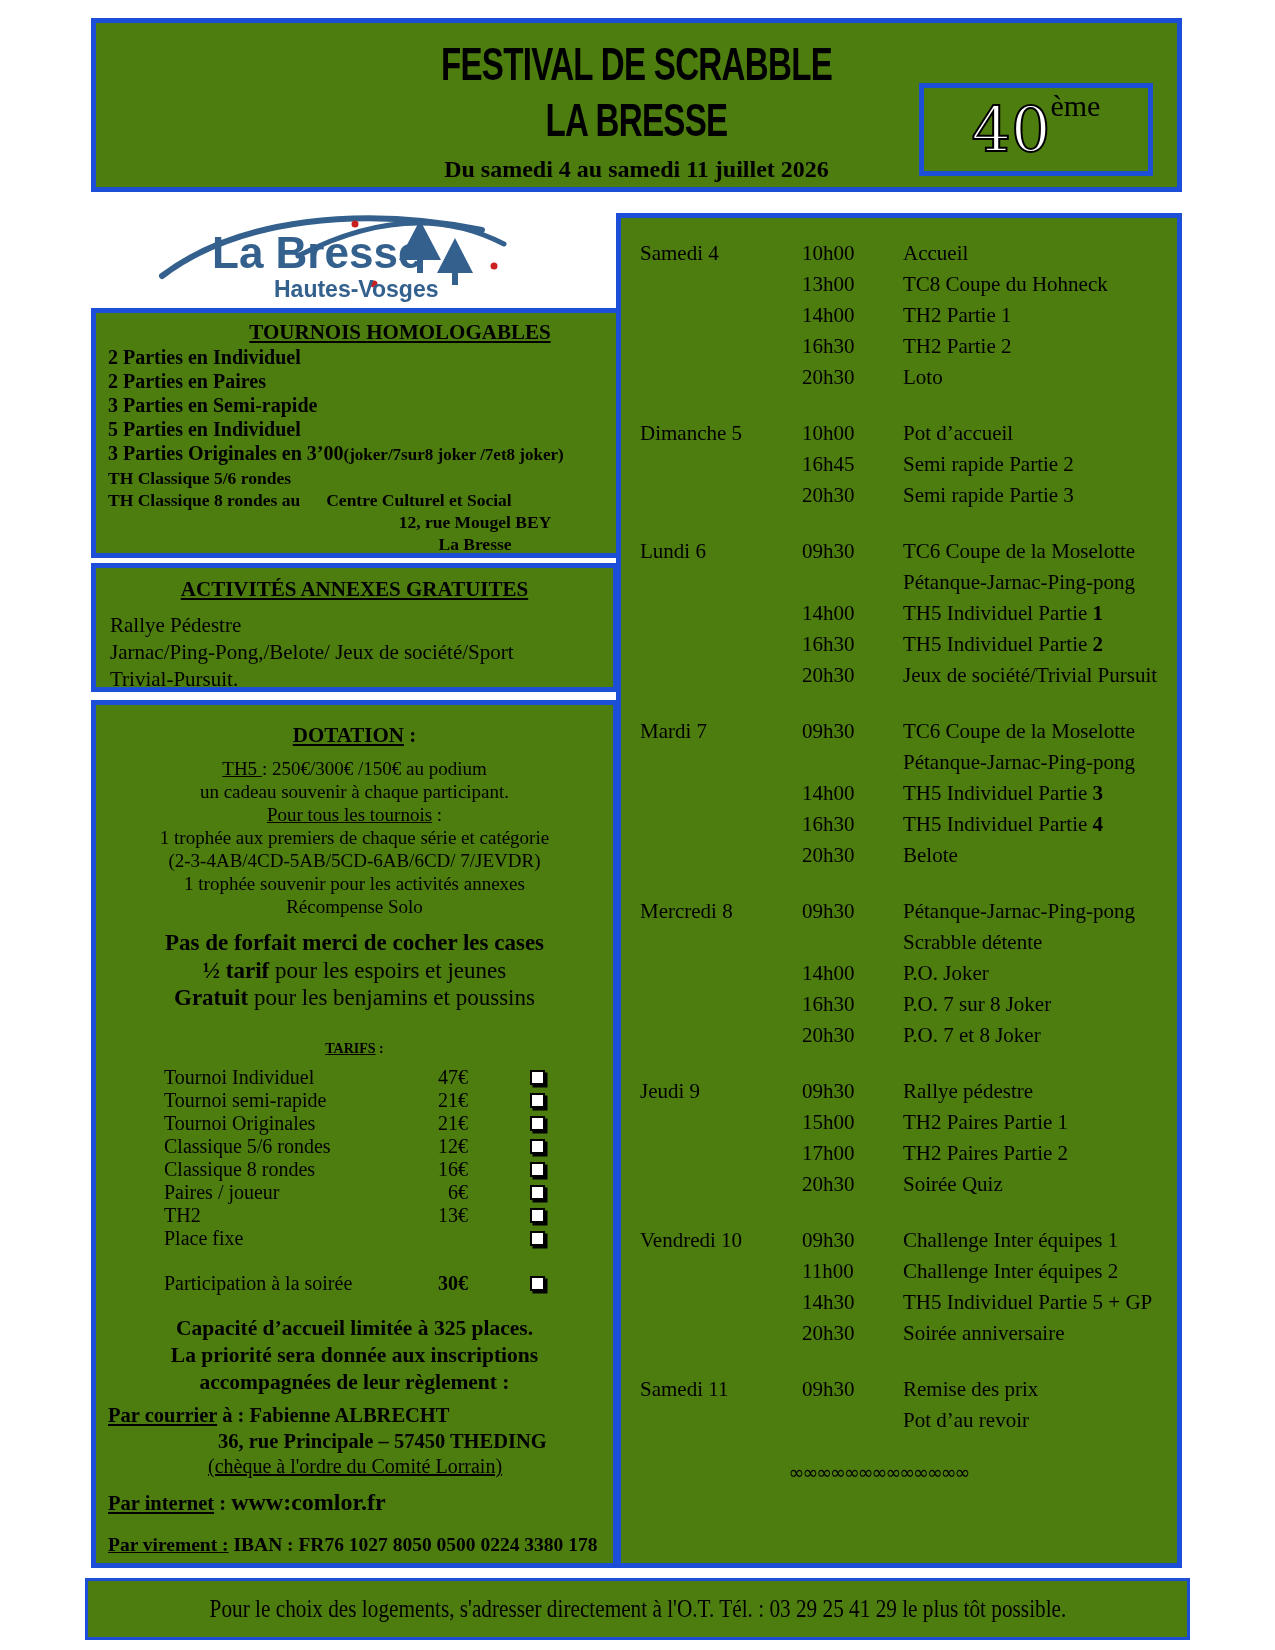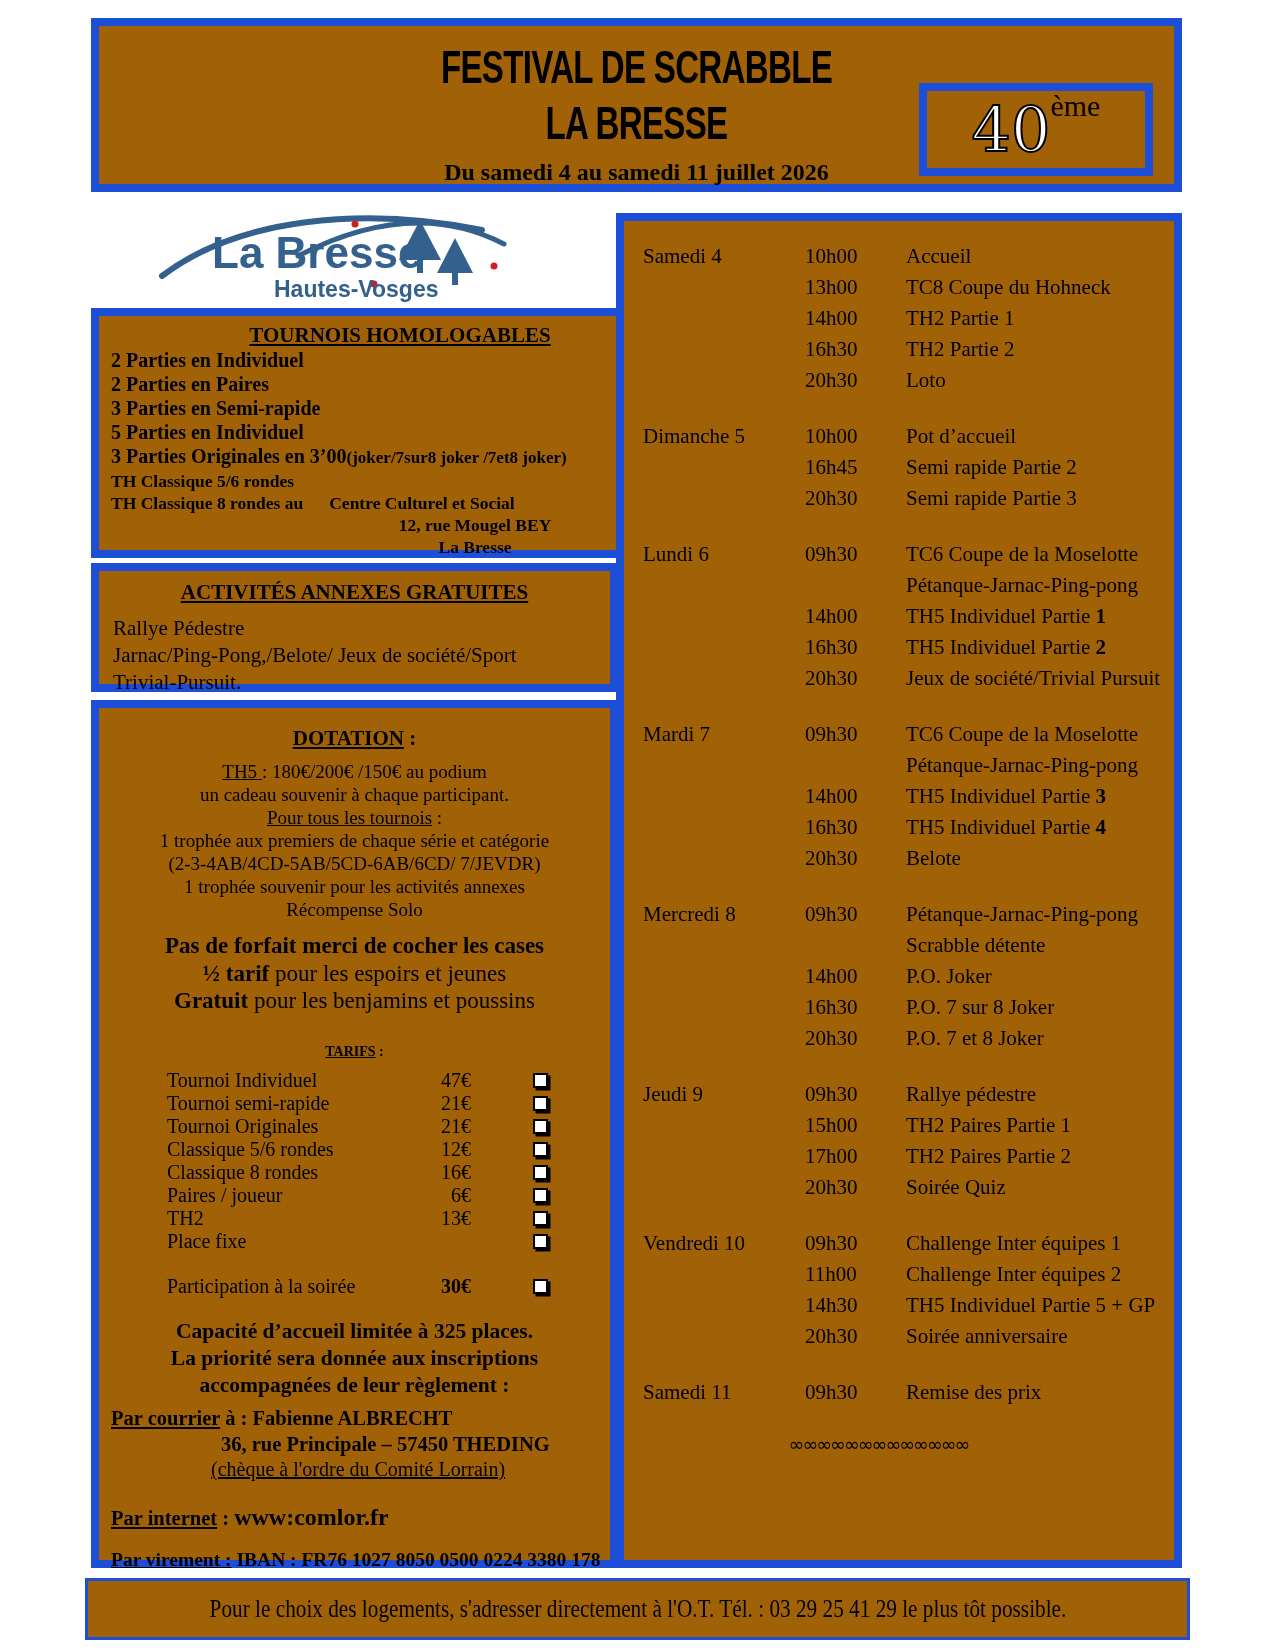--- a/index.html
+++ b/index.html
@@ -1,21 +1,21 @@
 <!DOCTYPE html>
 <html><head>
 <meta charset="utf-8">
 <style>
   * { box-sizing: border-box; margin: 0; padding: 0; }
   html,body { background:#fff; }
   .page {
     position: relative; width: 1275px; height: 1650px; background: #fff;
     font-family: "Liberation Serif", serif; color: #000; overflow: hidden;
   }
-  .box { position: absolute; border: 8px solid #1d4ed8; background: #a16207; }
+  .box { position: absolute; border: 5px solid #1d4ed8; background: #4d7c0f; }
 
   
   .header-box { left: 91px; top: 18px; width: 1091px; height: 174px; text-align: center; }
   .big-title { font-family: "Liberation Sans", sans-serif; font-weight: bold;
     font-size: 46px; letter-spacing: -1px; transform: scaleX(.72); line-height: 1.0; }
   .title1 { margin-top: 18px; }
   .title2 { margin-top: 10px; }
   .dates  { margin-top: 13px; font-weight: bold; font-size: 24px; }
 
   .edition-box { left: 919px; top: 83px; width: 234px; height: 93px;
@@ -58,21 +58,21 @@
   .tarif-price { width: 92px; text-align: right; }
   .chk { display: inline-block; width: 15px; height: 15px; border: 2px solid #000;
          box-shadow: 2.5px 2.5px 0 0 #000; margin-left: 62px; background: #fff; }
   .soiree-row { margin-top: 22px; }
   .soiree-row .tarif-price { font-weight: bold; }
   .capacite { margin-top: 20px; text-align: center; font-weight: bold; font-size: 21.5px; line-height: 27px; }
   .contact { margin-top: 6px; padding-left: 12px; font-size: 20.5px; }
   .c-line { line-height: 26px; font-weight: bold; }
   .c-addr { padding-left: 110px; }
   .c-cheque { padding-left: 100px; font-weight: normal; font-size: 20px; line-height: 25px; }
-  .c-web { margin-top: 20px; line-height: 30px; }
+  .c-web { margin-top: 8px; line-height: 30px; }
   .c-url { font-size: 24px; }
   .c-vir { margin-top: 14px; font-size: 19.5px; }
 
   
   .schedule-box { left: 616px; top: 213px; width: 566px; height: 1355px; padding: 20px 0 0 19px; }
   .sch-group { margin-bottom: 25px; }
   .sch-row { display: flex; font-size: 21px; line-height: 31px; }
   .sch-day { width: 162px; }
   .sch-time { width: 101px; }
   .sch-event { flex: 1; }
@@ -135,21 +135,21 @@
     <div class="box-title"><span class="u">ACTIVITÉS ANNEXES GRATUITES</span></div>
     <div id="activites-lines">
         <div class="a-line">Rallye Pédestre</div>
         <div class="a-line">Jarnac/Ping-Pong,/Belote/ Jeux de société/Sport</div>
         <div class="a-line">Trivial-Pursuit.</div>
       </div>
   </div>
 
   <div class="box dotation-box">
     <div class="box-title dot-title"><span class="u">DOTATION</span><span> :</span></div>
-    <div class="dot-line"><span class="u">TH5 </span><span>: 180€/200€ /150€ au podium</span></div>
+    <div class="dot-line"><span class="u">TH5 </span><span>: 250€/300€ /150€ au podium</span></div>
     <div class="dot-line">un cadeau souvenir  à chaque participant.</div>
     <div class="dot-line"><span class="u">Pour tous les tournois</span><span> :</span></div>
     <div class="dot-line">1 trophée aux premiers de chaque série et catégorie</div>
     <div class="dot-line">(2-3-4AB/4CD-5AB/5CD-6AB/6CD/ 7/JEVDR)</div>
     <div class="dot-line">1 trophée souvenir pour les activités annexes</div>
     <div class="dot-line">Récompense Solo</div>
 
     <div class="forfait">
       <div class="f1">Pas de forfait  merci de cocher les cases</div>
       <div class="f2"><b>½ tarif</b><span> pour les espoirs et jeunes</span></div>
@@ -391,20 +391,25 @@
             <span class="sch-time">20h30</span>
             <span class="sch-event">Soirée anniversaire</span>
           </div>
         </div>
         <div class="sch-group">
           <div class="sch-row">
             <span class="sch-day">Samedi 11</span>
             <span class="sch-time">09h30</span>
             <span class="sch-event">Remise des prix</span>
           </div>
+          <div class="sch-row">
+            <span class="sch-day"></span>
+            <span class="sch-time"></span>
+            <span class="sch-event">Pot d’au revoir</span>
+          </div>
         </div>
       </div>
     <div class="chain">∞∞∞∞∞∞∞∞∞∞∞∞∞</div>
   </div>
 
   <div class="box footer-box">
     <span class="footer-text">Pour le choix des logements, s'adresser directement à l'O.T.  Tél. : 03 29 25 41 29  le plus tôt possible.</span>
   </div>
 
 </div>

